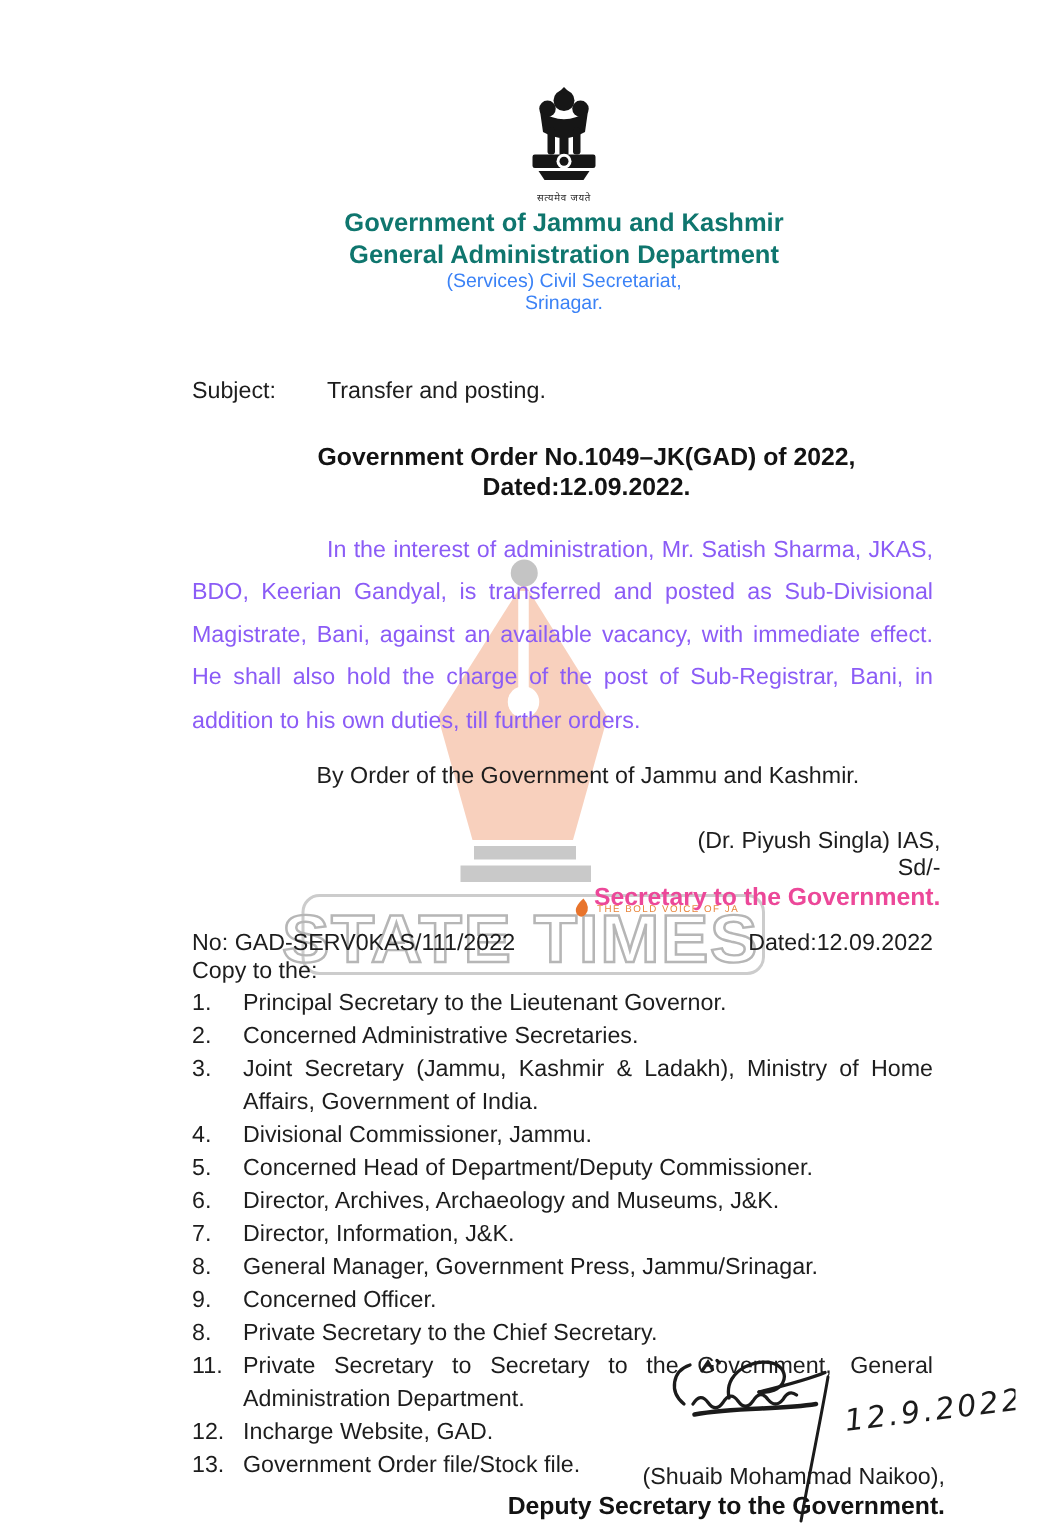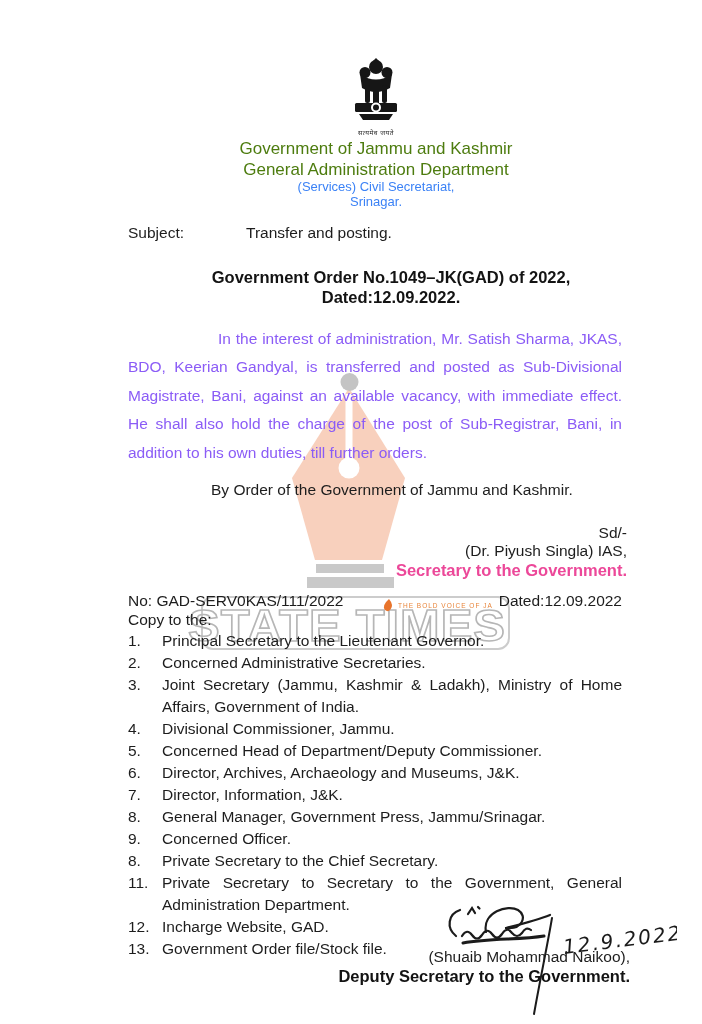--- a/index.html
+++ b/index.html
@@ -7,24 +7,24 @@
     position:relative;width:702px;height:1024px;margin:0 auto;background:#ffffff;
     overflow:hidden;font-family:"Liberation Sans",sans-serif;color:#1d1d1d;
   }
   .wm{position:absolute;left:0;top:0;z-index:1;pointer-events:none;}
   .content{position:relative;z-index:2;}
   .sig-svg{position:absolute;left:442px;top:902px;z-index:3;pointer-events:none;}
 
   .header{margin-left:50px;width:652px;padding-top:57px;text-align:center;}
   .emblem{display:block;margin:0 auto;}
   .motto{font-size:6.5px;letter-spacing:.5px;color:#2a2a2a;line-height:8px;}
-  .h-title{font-size:17px;font-weight:normal;line-height:19px;color:#4d7c0f;margin-top:2px;}
+  .h-title{font-size:17px;font-weight:bold;line-height:19px;color:#0f766e;margin-top:2px;}
   .h-sub{font-size:13px;line-height:15px;color:#3b82f6;}
 
-  .subject-row{margin:15px 80px 0 128px;font-size:15.5px;line-height:18px;display:flex;gap:28px;}
+  .subject-row{margin:43px 80px 0 128px;font-size:15.5px;line-height:18px;display:flex;}
   .subject-label{width:90px;flex:0 0 90px;}
 
   .order-title{margin:25px 60px 0 140px;text-align:center;font-size:16.5px;font-weight:bold;
     line-height:20px;color:#131313;}
 
   .body-par{margin:18px 80px 0 128px;font-size:15.5px;line-height:28.4px;text-align:justify;
     text-indent:90px;color:#8b5cf6;}
 
   .by-order{margin:14px 0 0 211px;font-size:15.5px;line-height:18px;}
 
@@ -100,22 +100,22 @@
     <div class="order-title">
       <div>Government Order No.1049–JK(GAD) of 2022,</div>
       <div>Dated:12.09.2022.</div>
     </div>
 
     <div class="body-par">In the interest of administration, Mr. Satish Sharma, JKAS, BDO, Keerian Gandyal, is transferred and posted as Sub-Divisional Magistrate, Bani, against an available vacancy, with immediate effect. He shall also hold the charge of the post of Sub-Registrar, Bani, in addition to his own duties, till further orders.</div>
 
     <div class="by-order">By Order of the Government of Jammu and Kashmir.</div>
 
     <div class="sign-block">
+      <div>(Dr. Piyush Singla) IAS,</div>
       <div>Sd/-</div>
-      <div>(Dr. Piyush Singla) IAS,</div>
       <div class="sign-desig">Secretary to the Government.</div>
     </div>
 
     <div class="ref-row">
       <span>No: GAD-SERV0KAS/111/2022</span>
       <span>Dated:12.09.2022</span>
     </div>
 
     <div class="copy-heading">Copy to the:</div>
 

